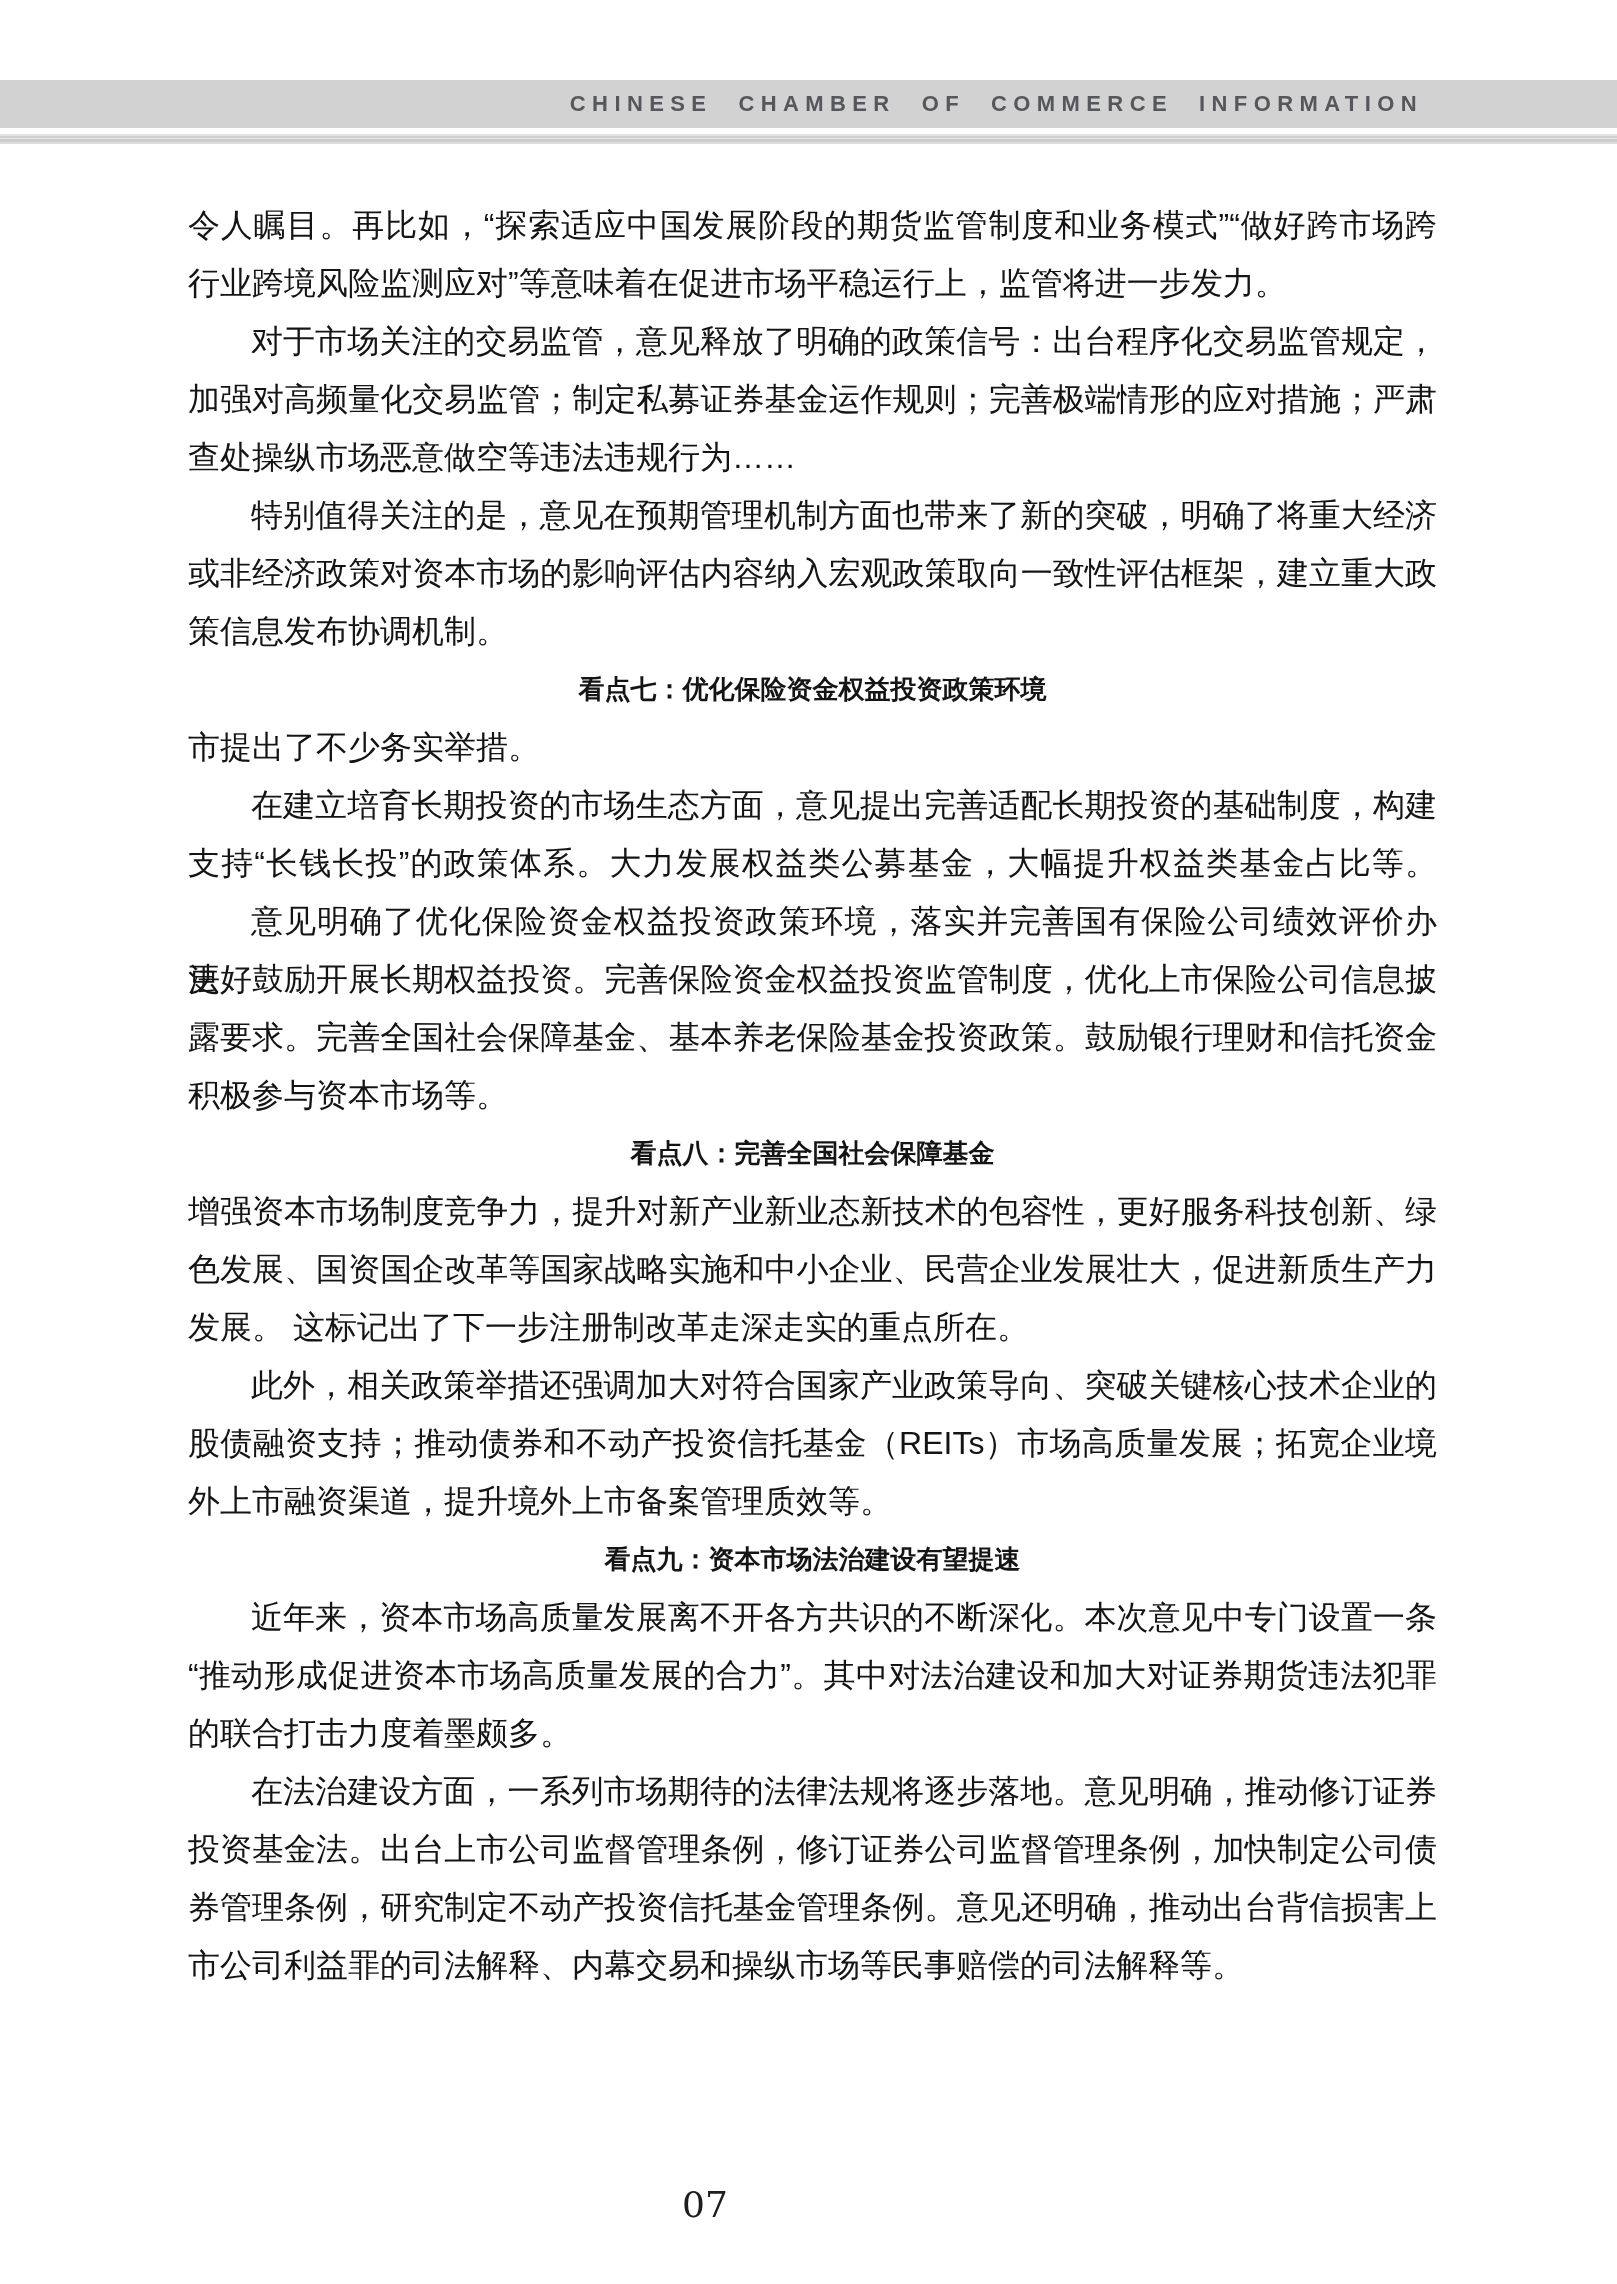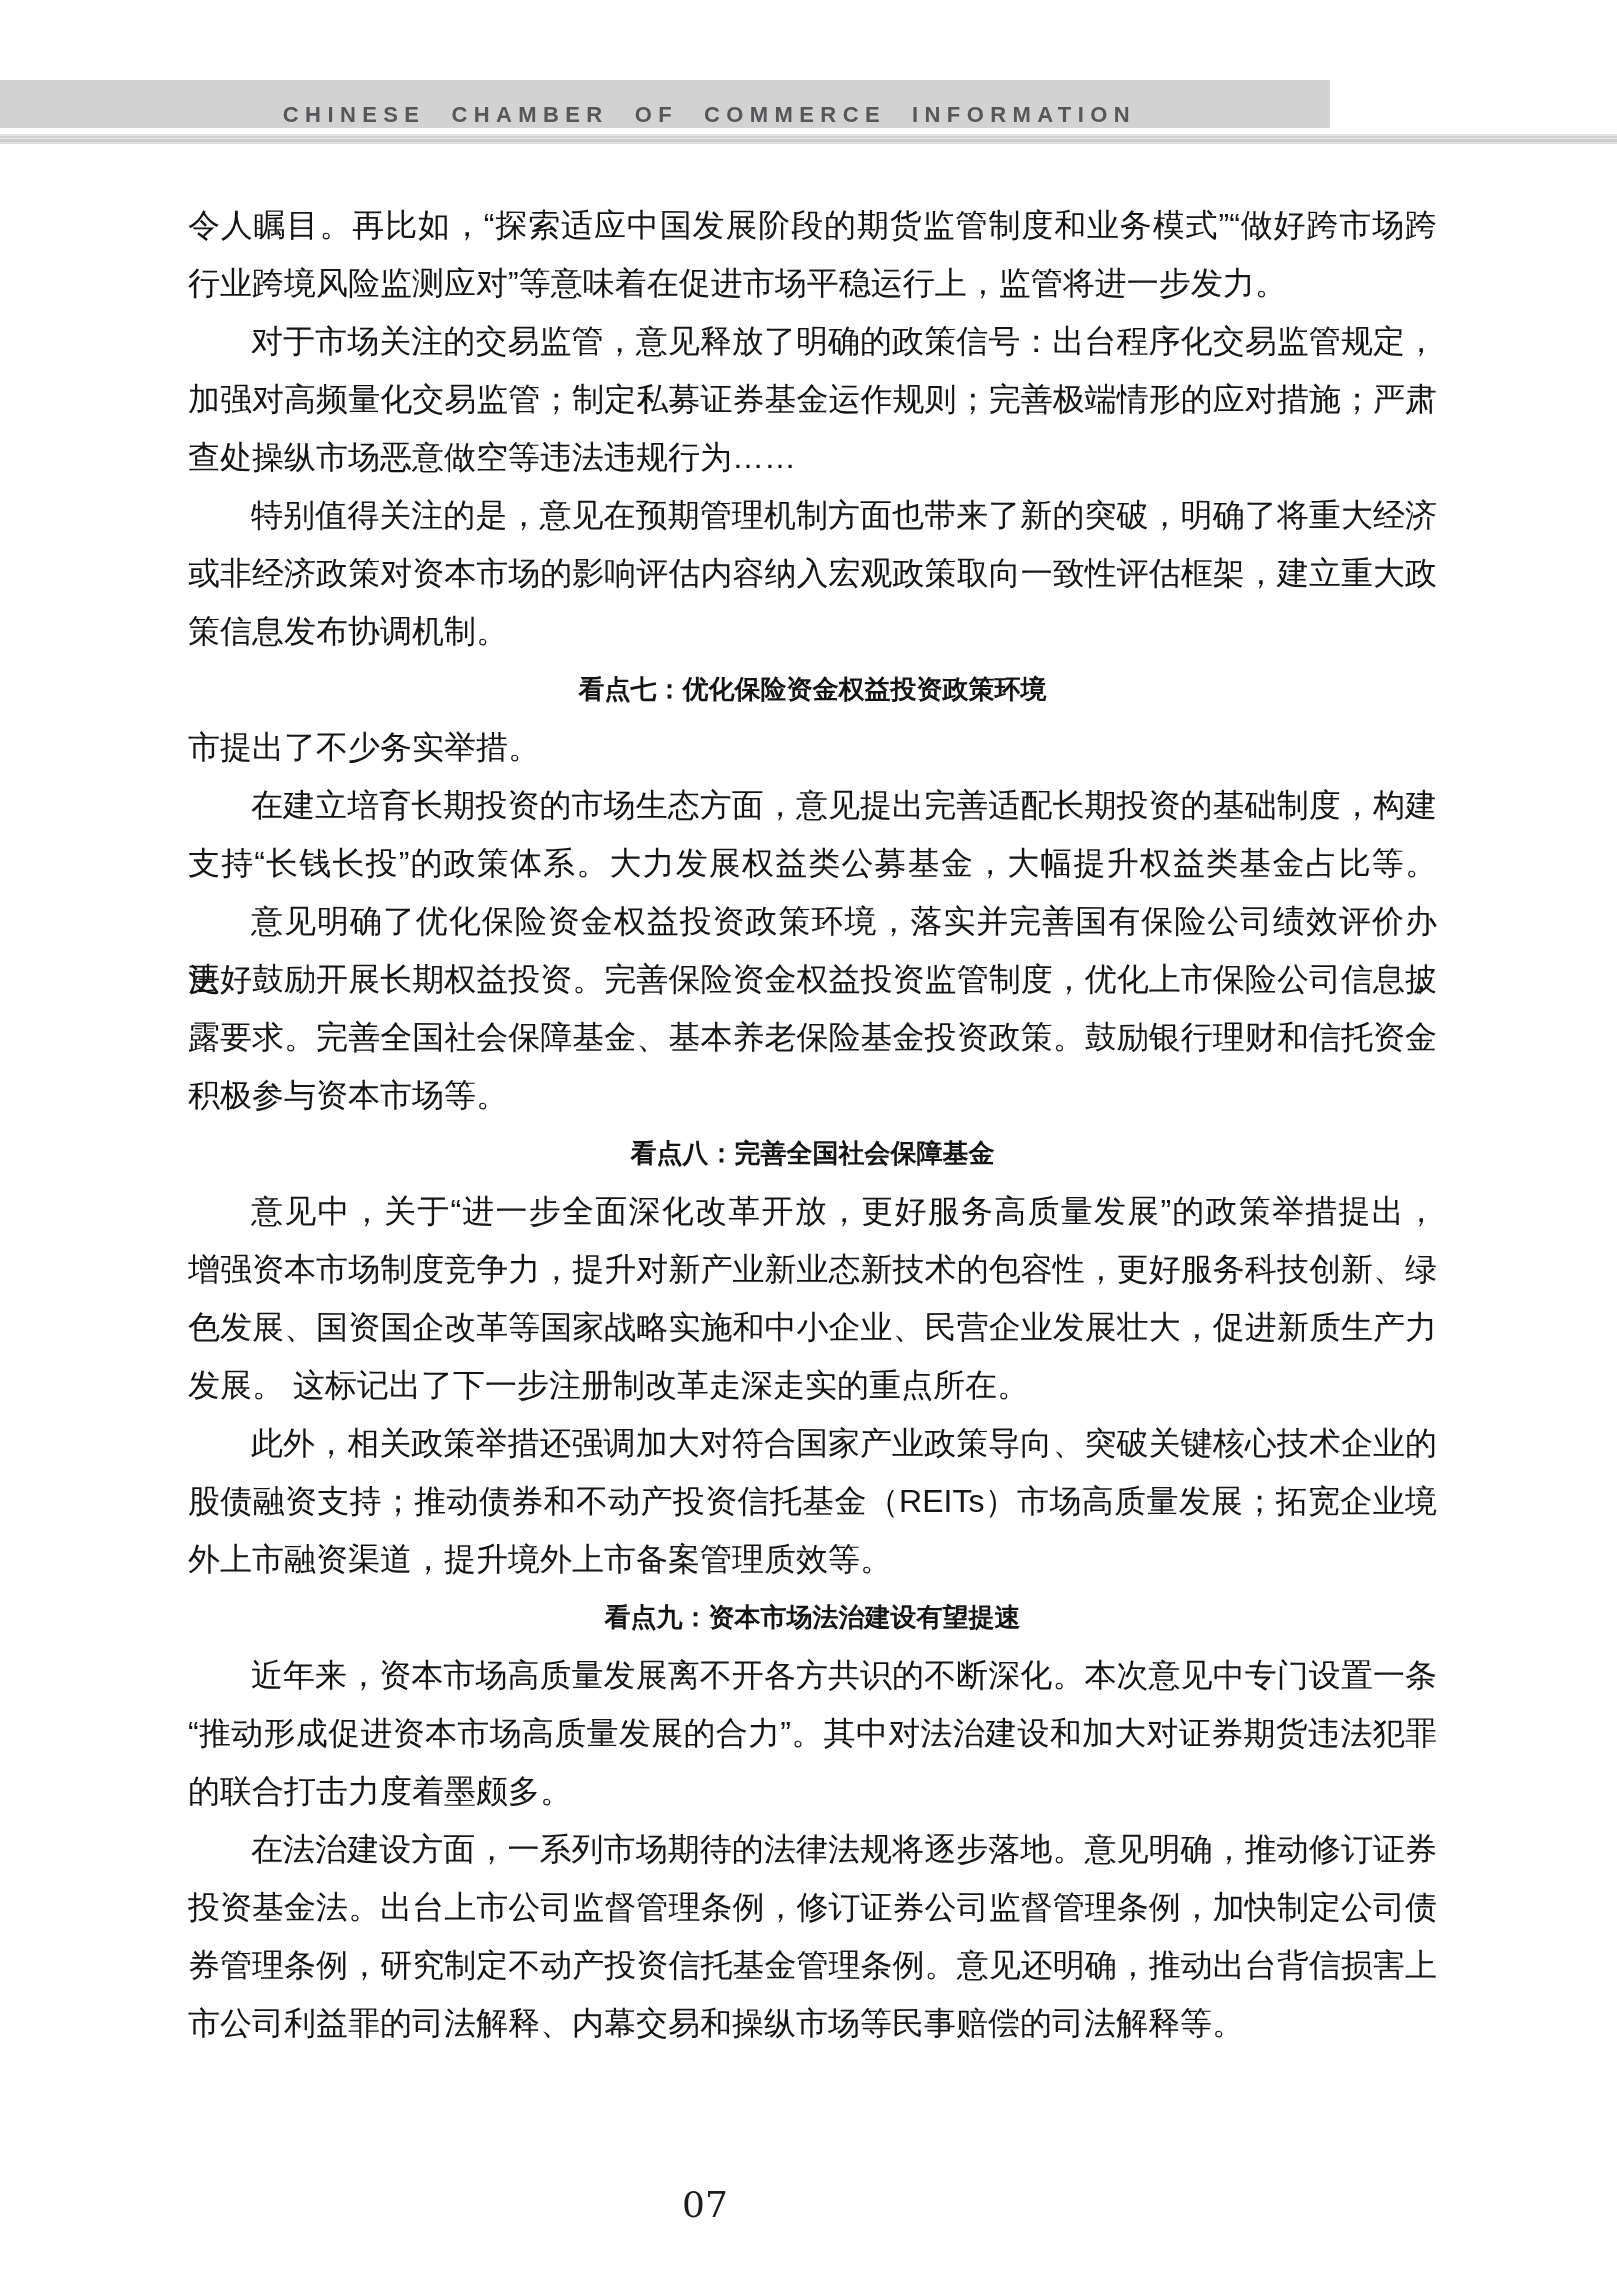--- a/index.html
+++ b/index.html
@@ -9,26 +9,26 @@
     background: #ffffff;
     position: relative;
     font-family: "Liberation Sans", sans-serif;
     overflow: hidden;
   }
   
   .banner {
     position: absolute;
     left: 0;
     top: 80px;
-    width: 1330px;
+    width: 1617px;
     height: 48px;
     background: var(--banner-bg, #d2d2d2);
     box-sizing: border-box;
     display: flex;
-    align-items: flex-end;
+    align-items: center;
     justify-content: flex-end;
     padding-right: 194px;
   }
   .banner-text {
     color: var(--banner-fg, #56575a);
     font-size: 22px;
     font-weight: 600;
     letter-spacing: 6.4px;
     word-spacing: 13.5px;
     white-space: nowrap;
@@ -108,21 +108,20 @@
     <div class="line end">策信息发布协调机制。</div>
     <div class="line heading">看点七：优化保险资金权益投资政策环境</div>
     <div class="line end">市提出了不少务实举措。</div>
     <div class="line indent fill">在建立培育长期投资的市场生态方面，意见提出完善适配长期投资的基础制度，构建</div>
     <div class="line fill">支持“长钱长投”的政策体系。大力发展权益类公募基金，大幅提升权益类基金占比等。</div>
     <div class="line indent fill">意见明确了优化保险资金权益投资政策环境，落实并完善国有保险公司绩效评价办法，</div>
     <div class="line fill">更好鼓励开展长期权益投资。完善保险资金权益投资监管制度，优化上市保险公司信息披</div>
     <div class="line fill">露要求。完善全国社会保障基金、基本养老保险基金投资政策。鼓励银行理财和信托资金</div>
     <div class="line end">积极参与资本市场等。</div>
     <div class="line heading">看点八：完善全国社会保障基金</div>
-    <div class="line indent fill">意见中，关于“进一步全面深化改革开放，更好服务高质量发展”的政策举措提出，</div>
     <div class="line fill">增强资本市场制度竞争力，提升对新产业新业态新技术的包容性，更好服务科技创新、绿</div>
     <div class="line fill">色发展、国资国企改革等国家战略实施和中小企业、民营企业发展壮大，促进新质生产力</div>
     <div class="line end">发展。 这标记出了下一步注册制改革走深走实的重点所在。</div>
     <div class="line indent fill">此外，相关政策举措还强调加大对符合国家产业政策导向、突破关键核心技术企业的</div>
     <div class="line fill">股债融资支持；推动债券和不动产投资信托基金（REITs）市场高质量发展；拓宽企业境</div>
     <div class="line end">外上市融资渠道，提升境外上市备案管理质效等。</div>
     <div class="line heading">看点九：资本市场法治建设有望提速</div>
     <div class="line indent fill">近年来，资本市场高质量发展离不开各方共识的不断深化。本次意见中专门设置一条</div>
     <div class="line fill">“推动形成促进资本市场高质量发展的合力”。其中对法治建设和加大对证券期货违法犯罪</div>
     <div class="line end">的联合打击力度着墨颇多。</div>

